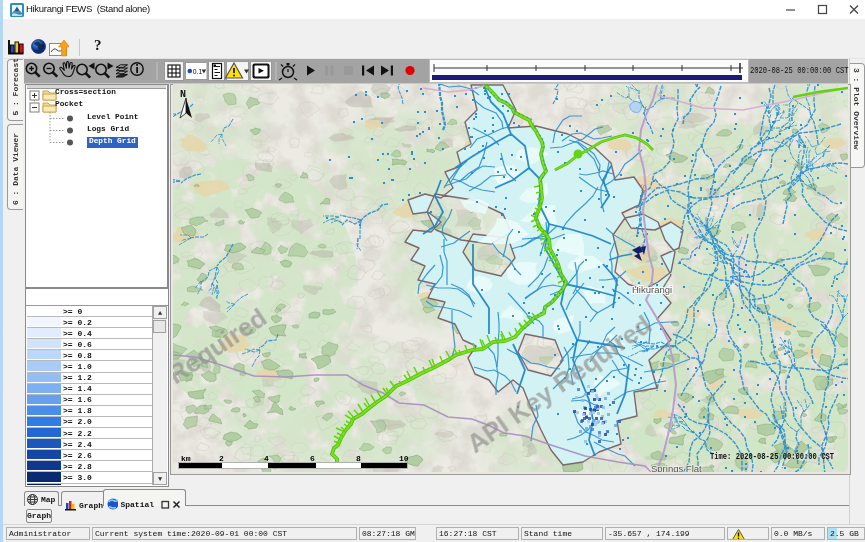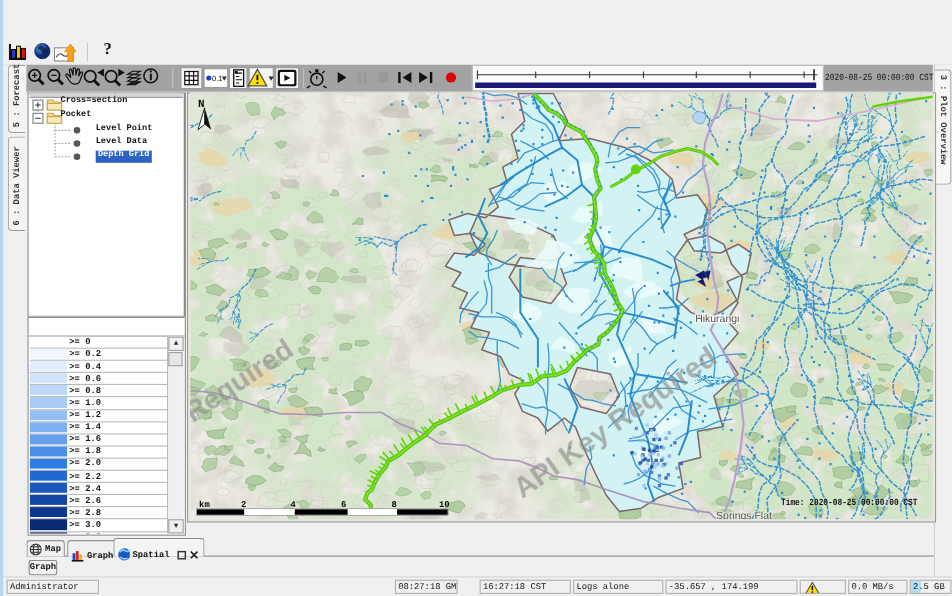--- a/index.html
+++ b/index.html
@@ -31,20 +31,35 @@
 .btab{position:absolute;top:2px;height:15px;background:#f0f0f0;border:1px solid #8a8a8a;border-bottom:none;border-radius:3px 3px 0 0;font-family:"Liberation Mono",monospace;font-size:8px;font-weight:bold;color:#111;padding:12px 5px 0 3px;white-space:nowrap;display:flex;align-items:center;gap:3px}
 .btab.active{top:0;height:17px;background:#f4f4f2;z-index:2}
 #logsbtn{left:23px;top:509px;width:26px;height:14px;background:#f2f2f2;border:1px solid #8a8a8a;border-radius:2px;font-family:"Liberation Mono",monospace;font-size:8px;font-weight:bold;color:#111;text-align:center;line-height:12px}
 #statusbar{left:0;top:524px;right:0;bottom:0;background:#f0f0f0;border-top:1px solid #d5d5d5}
 .sbox{position:absolute;top:2px;bottom:2px;border:1px solid #b0b0b0;background:#f0f0f0;font-family:"Liberation Mono",monospace;font-size:8px;color:#111;padding-top:1px;padding-left:2px;white-space:nowrap;overflow:hidden}
 svg{display:block}
 </style></head>
 <body>
 <div id="win">
 
+<div class="abs" id="titlebar">
+ <svg class="abs" style="left:7px;top:3px" width="14" height="14">
+        <rect width="14" height="14" rx="1.5" fill="#2d8cc0"></rect>
+        <rect x="2" y="2" width="10" height="7.5" fill="#eef6fb"></rect>
+        <path d="M4 8.5 L7 3.5 L10 8.5 Z" fill="#1c5f86"></path>
+        <path d="M3 8.5 h8 v1 h-8z" fill="#1c5f86"></path>
+        <path d="M2 11 q2-1.5 5 0 q3 1.5 5 0 v2 h-10z" fill="#bfe0f0"></path>
+      </svg>
+ <div class="abs" id="title">Hikurangi FEWS&nbsp;&nbsp;(Stand alone)</div>
+ <svg class="abs" style="left:779px;top:2px" width="80" height="15">
+  <line x1="4" y1="8" x2="13" y2="8" stroke="#444" stroke-width="1.2"></line>
+  <rect x="36.5" y="3.5" width="8" height="8" fill="none" stroke="#444" stroke-width="1.2"></rect>
+  <path d="M68 3.5 L76 11.5 M76 3.5 L68 11.5" stroke="#444" stroke-width="1.3"></path>
+ </svg>
+</div>
 
 
 <div class="abs" id="toolbar1">
  <svg class="abs" style="left:5px;top:2px" width="17" height="17">
         <path d="M1 1 v13.5 h14.5" stroke="#111" stroke-width="2" fill="none"></path>
         <rect x="2.5" y="6" width="3.6" height="8" fill="#2244cc" stroke="#000" stroke-width="0.9"></rect>
         <rect x="7" y="3" width="3.6" height="11" fill="#eecc00" stroke="#000" stroke-width="0.9"></rect>
         <rect x="11.5" y="5" width="3.6" height="9" fill="#dd1111" stroke="#000" stroke-width="0.9"></rect>
       </svg>
  <svg class="abs" style="left:28px;top:2px" width="15" height="15">
@@ -195,21 +210,21 @@
         <path d="M17 8 h13 v6 h-13z" fill="#fbeab8" stroke="#c8a850"></path>
   <path d="M17 17 h5 l2 2 h6 v7 h-13z" fill="#f5d98c" stroke="#c8a850"></path>
         <path d="M17 20 h13 v6 h-13z" fill="#fbeab8" stroke="#c8a850"></path>
   <circle cx="44" cy="32.5" r="3" fill="#555"></circle>
         <circle cx="44" cy="44.5" r="3" fill="#555"></circle>
         <circle cx="44" cy="56.5" r="3" fill="#555"></circle>
  </svg>
  <div class="trow" style="left:29px;top:3px">Cross=section</div>
  <div class="trow" style="left:29px;top:15px">Pocket</div>
  <div class="trow" style="left:61px;top:28px">Level Point</div>
- <div class="trow" style="left:61px;top:40px">Level Data</div>
+ <div class="trow" style="left:61px;top:40px">Logs Grid</div>
  <div class="trow" style="left:61px;top:52px;background:#2e63c4;color:#fff;padding:0 2px">Depth Grid</div>
 </div>
 
 <div class="abs" id="legendpanel">
  <div class="abs" style="left:0;top:16px;right:0;height:1px;background:#9a9a9a"></div>
  <div id="llist">
         <div class="lrow">
           <div class="lsw" style="background:#ffffff"></div>
           <div class="llb">&gt;= 0</div>
         </div>
@@ -1690,23 +1705,24 @@
           <path d="M1.5 4 q3-3 5-1.5 q3 2 4.5-1 M2 8.5 q3.5 2.5 7 1" stroke="#7fd0ff" stroke-width="1.6" fill="none"></path>
         </svg> Spatial&nbsp;<svg width="20" height="9">
           <rect x="1" y="1.5" width="6.5" height="6.5" fill="none" stroke="#333" stroke-width="1.3"></rect>
           <path d="M12.5 1.5 l6 6 M18.5 1.5 l-6 6" stroke="#222" stroke-width="1.5"></path>
         </svg></div>
 </div>
 <div class="abs" id="logsbtn">Graph</div>
 
 <div class="abs" id="statusbar">
  <div class="sbox" style="left:3px;width:84px">Administrator</div>
+ <div class="sbox" style="left:89px;width:265px">Current system time:2020-09-01 00:00 CST</div>
  <div class="sbox" style="left:356px;width:57px">08:27:18 GMT</div>
  <div class="sbox" style="left:433px;width:83px">16:27:18 CST</div>
- <div class="sbox" style="left:518px;width:82px">Logs alone</div>
+ <div class="sbox" style="left:518px;width:82px">Stand time</div>
  <div class="sbox" style="left:602px;width:120px">-35.657 , 174.199</div>
  <div class="sbox" style="left:724px;width:42px">
         <svg width="13" height="11" style="margin-left:2px">
           <path d="M6.5 0.5 L12.5 10.5 L0.5 10.5 Z" fill="#ffe000" stroke="#555"></path>
           <line x1="6.5" y1="3.5" x2="6.5" y2="7.5" stroke="#111" stroke-width="1.4"></line>
           <circle cx="6.5" cy="9.2" r="0.8" fill="#111"></circle>
         </svg>
       </div>
  <div class="sbox" style="left:768px;width:54px">0.0 MB/s</div>
  <div class="sbox" style="left:824px;width:38px">

